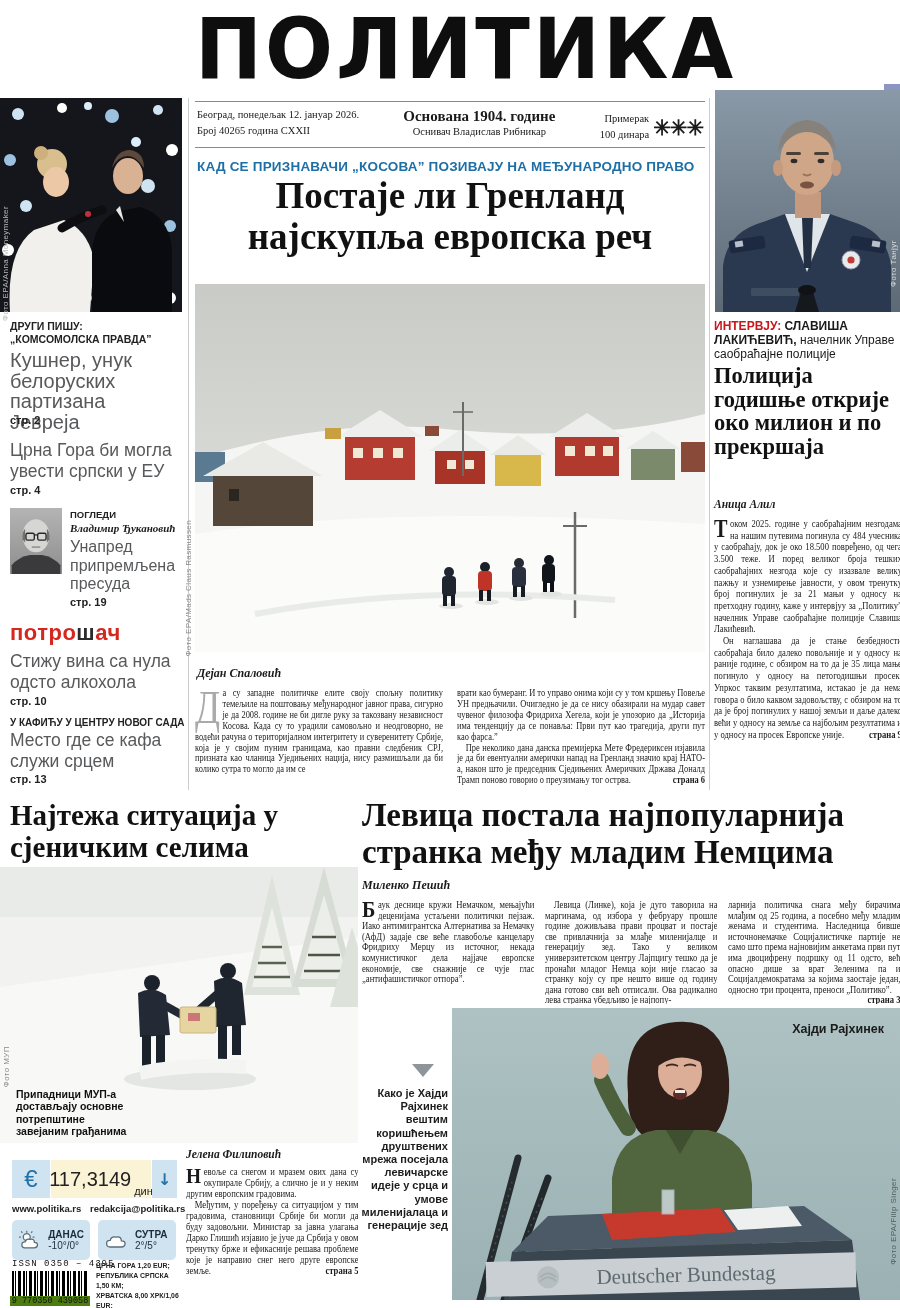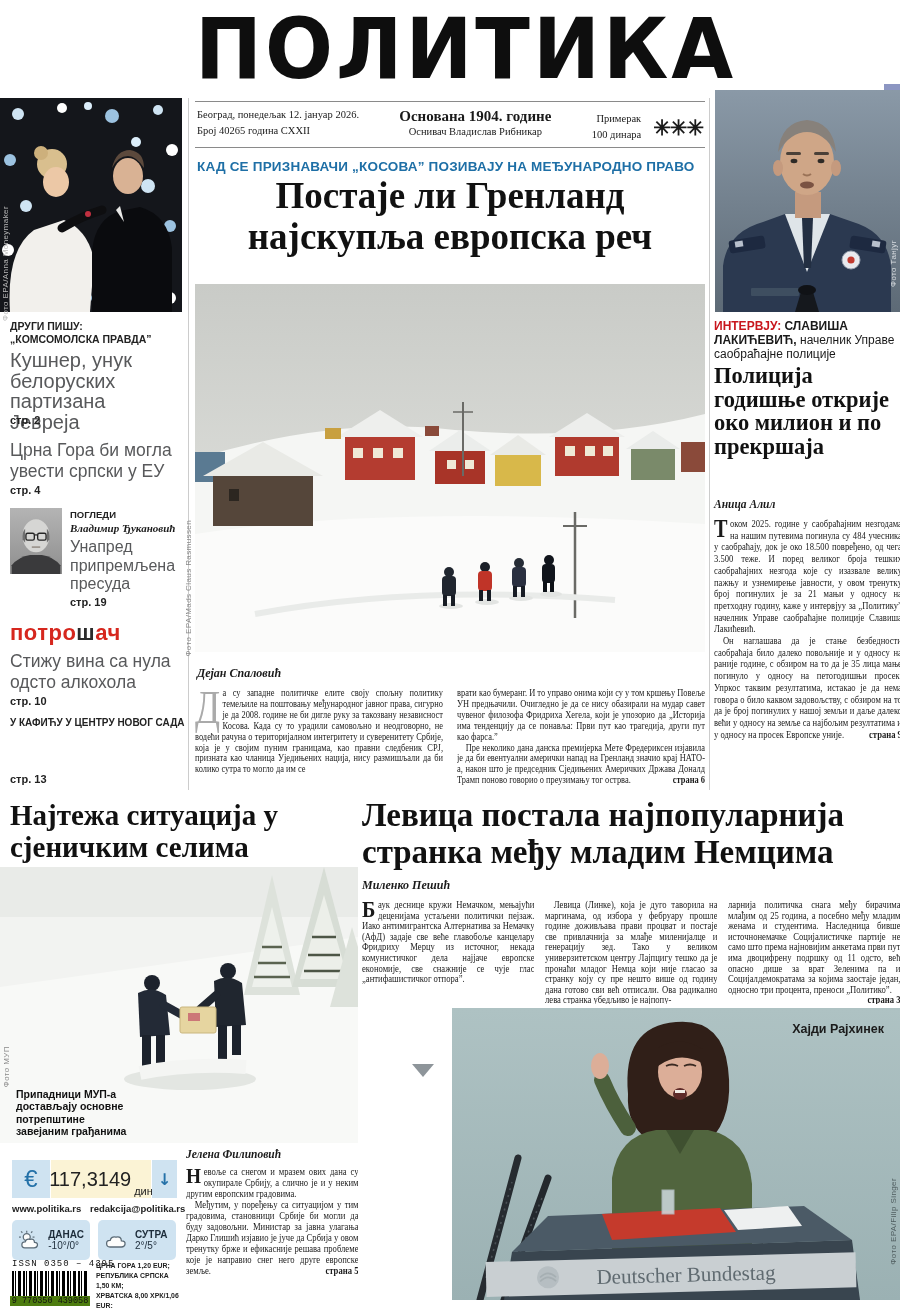--- a/index.html
+++ b/index.html
@@ -41,21 +41,21 @@
   <div class="abs" style="left:195px;top:101px;width:510px;height:47px;border-top:1px solid #8a8a8a;border-bottom:1px solid #8a8a8a;
               display:flex;justify-content:space-between;padding:5px 2px 0 2px">
     <div style="font-size:10.5px;line-height:1.5">
       <span style="display:block">Београд, понедељак 12. јануар 2026.</span>
       <span style="display:block">Број 40265 година CXXII</span>
     </div>
     <div style="text-align:center">
       <span style="display:block;font-weight:bold;font-size:15px;line-height:1.25">Основана 1904. године</span>
       <span style="display:block;font-size:10.5px">Оснивач Владислав Рибникар</span>
     </div>
-    <div style="display:flex;gap:12px;align-items:center">
+    <div style="display:flex;gap:4px;align-items:center">
       <div style="font-size:10.5px;text-align:right;line-height:1.5">
         <span style="display:block">Примерак</span>
         <span style="display:block">100 динара</span>
       </div>
       <span style="font-size:21px;font-weight:bold;letter-spacing:-1px;margin-top:2px">✳✳✳</span>
     </div>
   </div>
 
   <div class="abs" style="left:188px;top:98px;width:1px;height:692px;background:#ccc"></div>
   <div class="abs" style="left:709px;top:98px;width:1px;height:692px;background:#ccc"></div>
@@ -133,20 +133,21 @@
     <div class="pref" style="margin-top:2px">стр. 19</div>
   </div>
 
   <div class="abs sans b" style="left:10px;top:620px;font-size:22px;letter-spacing:.5px">
     <span style="color:#d6271e">потро</span><span style="color:#2b2b2b">ш</span><span style="color:#d6271e">ач</span>
   </div>
   <div class="abs gray-title" style="left:10px;top:651px;width:170px;font-size:17.5px;line-height:20.5px">Стижу вина са нула одсто алкохола</div>
   <div class="abs pref" style="left:10px;top:695px">стр. 10</div>
 
   <div class="abs kick" style="left:10px;top:717px;font-size:10px">У КАФИЋУ У ЦЕНТРУ НОВОГ САДА</div>
+  <div class="abs gray-title" style="left:10px;top:730px;width:168px;font-size:17.5px;line-height:20.5px">Место где се кафа служи срцем</div>
   <div class="abs pref" style="left:10px;top:773px">стр. 13</div>
 
   <div class="abs hl" style="left:195px;top:175px;width:510px;font-size:37px;line-height:41px;text-align:center">Постаје ли Гренланд најскупља европска реч</div>
   <div class="abs sans b" style="left:197px;top:159px;width:508px;font-size:13.5px;color:#1e6fa6;letter-spacing:.2px">КАД СЕ ПРИЗНАВАЧИ „КОСОВА” ПОЗИВАЈУ НА МЕЂУНАРОДНО ПРАВО</div>
 
   <div class="photo" style="left:195px;top:284px;width:510px;height:368px">
     <svg viewBox="0 0 510 368" preserveAspectRatio="none">
       <defs>
           <linearGradient id="sky" x1="0" y1="0" x2="0" y2="1">
         <stop offset="0" stop-color="#c9cbc7"></stop>
@@ -395,20 +396,21 @@
     </div>
     <div style="width:172px;overflow:hidden">
       <div class="cx just" style="width:196px;transform:scaleX(.88);font-size:9.8px;line-height:10.6px">
         <p><span>ларнија политичка снага међу бирачима млађим од 25 година, а посебно међу младим женама и студентима. Наследница бивше источнонемачке Социјалистичке партије не само што према најновијим анкетама први пут има двоцифрену подршку од 11 одсто, већ опасно дише за врат Зеленима па и Социјалдемократама за којима заостаје један, односно три процента, преноси „Политико”.</span> <span class="pg">страна 3</span></p>
       </div>
     </div>
   </div>
 
   <div class="abs" style="left:360px;top:1064px;width:88px">
     <div style="width:0;height:0;border-left:11px solid transparent;border-right:11px solid transparent;border-top:13px solid #8e959a;margin-left:auto;margin-right:14px"></div>
+    <div class="sans b" style="margin-top:10px;text-align:right;font-size:11px;line-height:13.2px;color:#1c1c1c">Како је Хајди Рајхинек вештим коришћењем друштвених мрежа посејала левичарске идеје у срца и умове миленијалаца и генерације зед</div>
   </div>
 
   <div class="photo" style="left:452px;top:1008px;width:448px;height:292px">
     <svg viewBox="0 0 448 292" preserveAspectRatio="none">
       <defs>
           <linearGradient id="gb" x1="0" y1="0" x2="0" y2="1">
         <stop offset="0" stop-color="#aec2c3"></stop>
             <stop offset="1" stop-color="#9bb1b3"></stop>
           </linearGradient>
         </defs>

